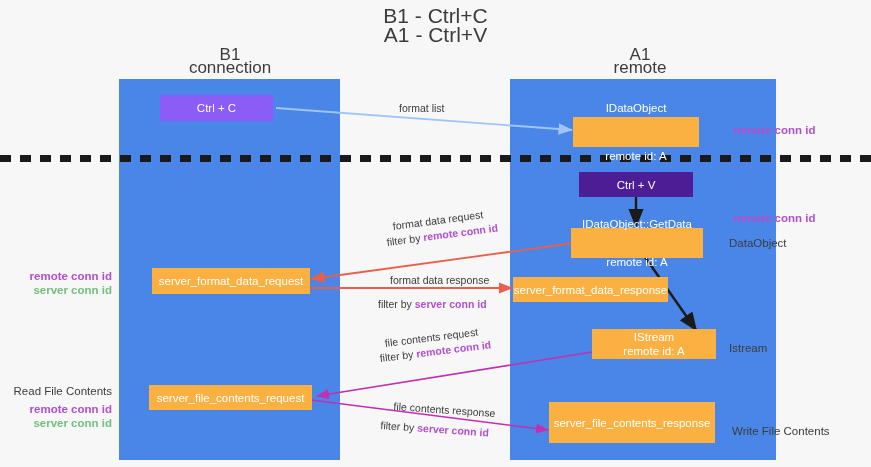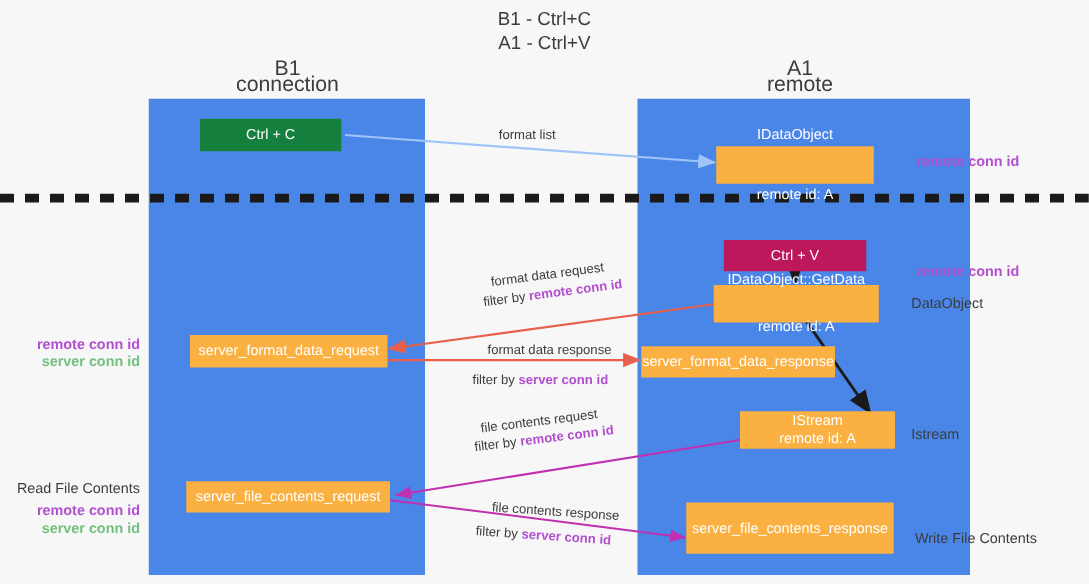--- a/index.html
+++ b/index.html
@@ -9,39 +9,39 @@
     font-family:"Liberation Sans","DejaVu Sans",sans-serif;
     overflow:hidden;
     position:relative;
     color:#3c3c3c;
   }
   #stage{position:absolute;left:0;top:0;width:871px;height:467px;}
 
   
   .title{
     position:absolute;left:0;top:6px;width:871px;
-    text-align:center;font-size:15px;line-height:19px;color:#3c3c3c;
+    text-align:center;font-size:21px;line-height:19px;color:#3c3c3c;
   }
 
   
   .col-head{
     position:absolute;text-align:center;font-size:17px;line-height:13px;color:#3c3c3c;
   }
 
   
   .lane{position:absolute;background:#4a86e8;}
 
   
   .box{
     position:absolute;box-sizing:border-box;
     display:flex;align-items:center;justify-content:center;
     text-align:center;color:#ffffff;font-size:11.5px;line-height:14px;
   }
-  .box.green{background:#15803d;}
-  .box.green2{background:#be185d;margin-top:20px;}
+  .box.green{background:#8b5cf6;}
+  .box.green2{background:#4c1d95;}
   .box.orange{background:#fbb042;}
 
   
   .note{position:absolute;font-size:11.5px;line-height:14px;}
   .note.plain{color:#3c3c3c;}
   .note.purple{color:#b14fcf;font-weight:bold;}
   .note.green{color:#72bf7e;font-weight:bold;}
   .note.right{text-align:right;}
 
   

